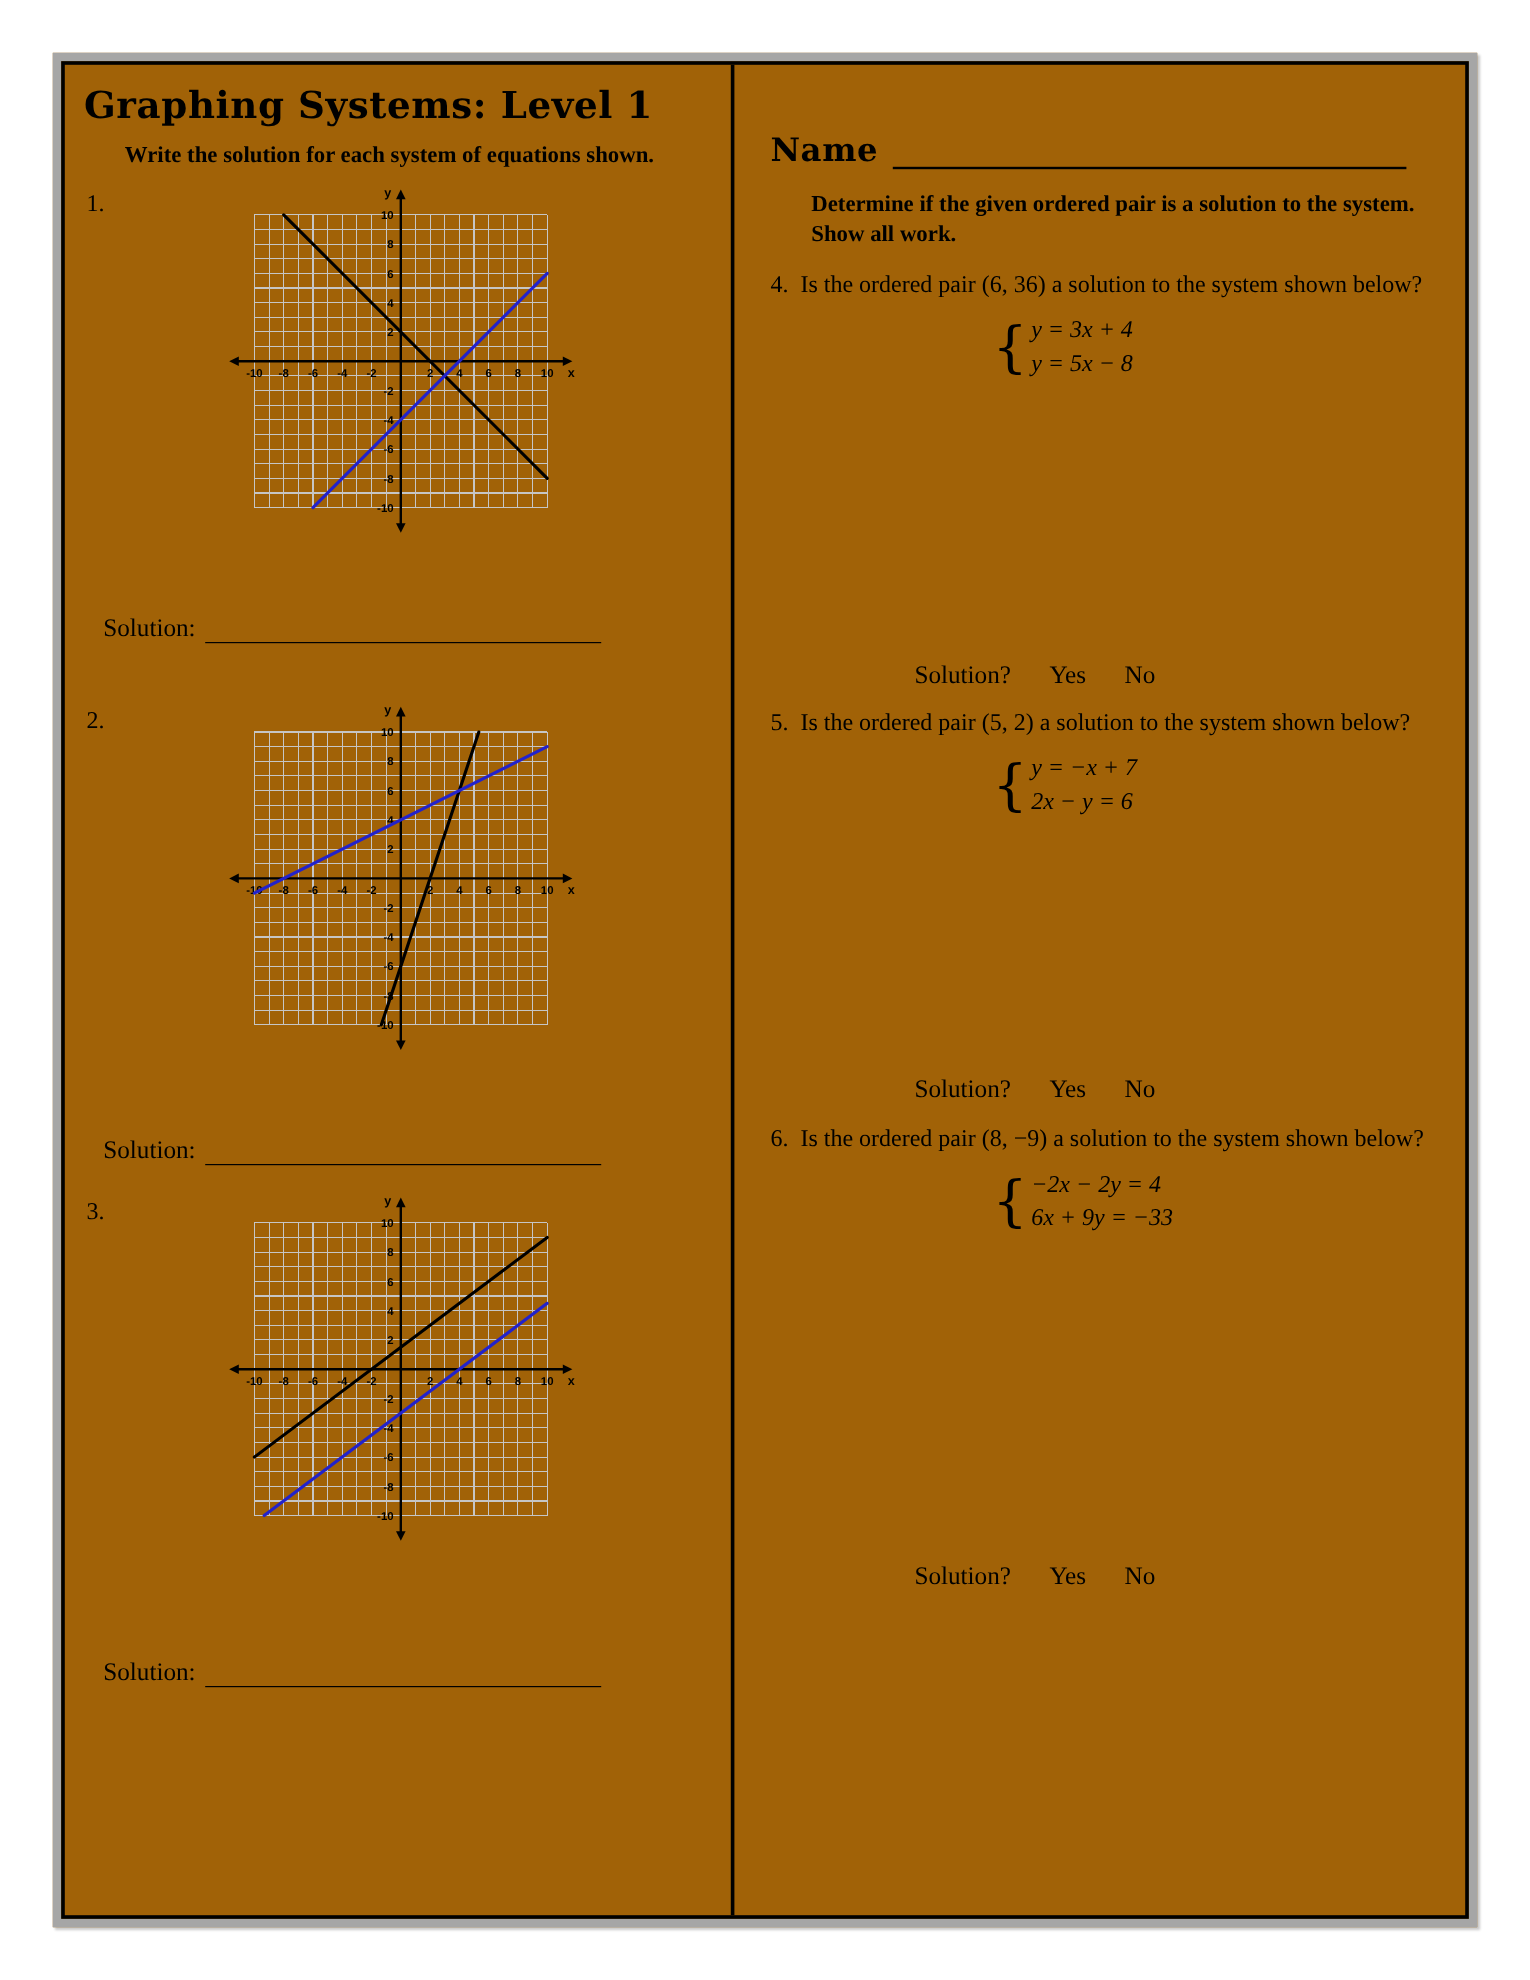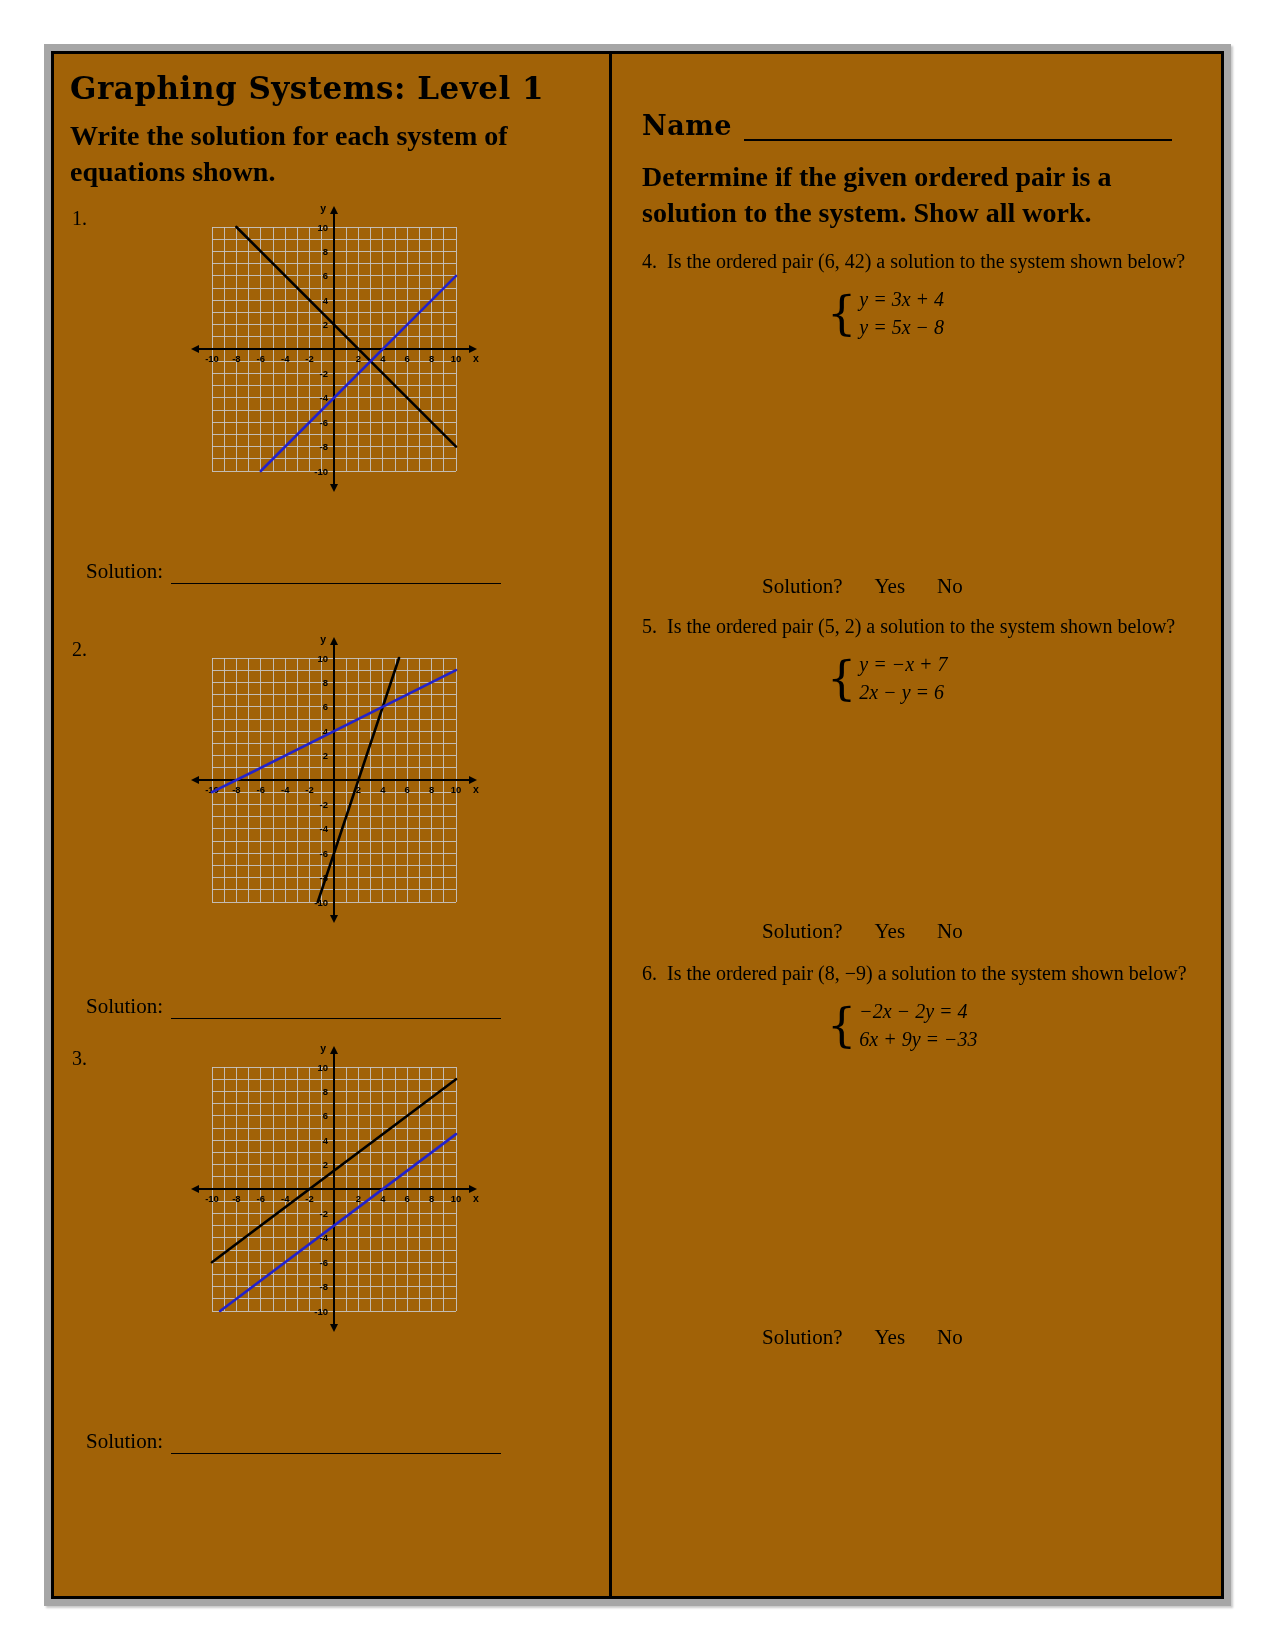--- a/index.html
+++ b/index.html
@@ -34,22 +34,23 @@
   }
   h1.title {
     font-family: "DejaVu Serif", serif;
     font-weight: 800;
     font-size: 31px;
     letter-spacing: 0.5px;
     margin-bottom: 12px;
   }
   .bold-instr {
     font-weight: 700;
-    font-size: 28px;
+    font-size: 19px;
     line-height: 1.3;
+    margin-left: 34px;
   }
   .bold-instr.left { width: 480px; margin-bottom: 6px; }
   .bold-instr.right { max-width: 560px; margin-bottom: 16px; }
 
   .gblock { position: relative; }
   .gblock .pnum {
     position: absolute; left: 2px; top: 8px;
     font-size: 20px;
   }
   svg.graph { display: block; margin: 0 auto; }
@@ -353,21 +354,21 @@
     <div class="divider"></div>
 
     <div class="col-right">
       <div class="name-row">
         <span class="name-label">Name</span>
         <span class="name-line"></span>
       </div>
       <p class="bold-instr right">Determine if the given ordered pair is a solution to the system. Show all work.</p>
 
       <div class="cproblem p4">
-        <p class="ptext"><span>4.</span>&nbsp;&nbsp;<span>Is the ordered pair (6, 42) a solution to the system shown below?</span></p>
+        <p class="ptext"><span>4.</span>&nbsp;&nbsp;<span>Is the ordered pair (6, 36) a solution to the system shown below?</span></p>
         <div class="system">
           <span class="brace">{</span>
           <div class="eqs">
             <div class="eq">y = 3x + 4</div>
             <div class="eq">y = 5x − 8</div>
           </div>
         </div>
       </div>
       <div class="solq q4">
         <span>Solution?</span>

